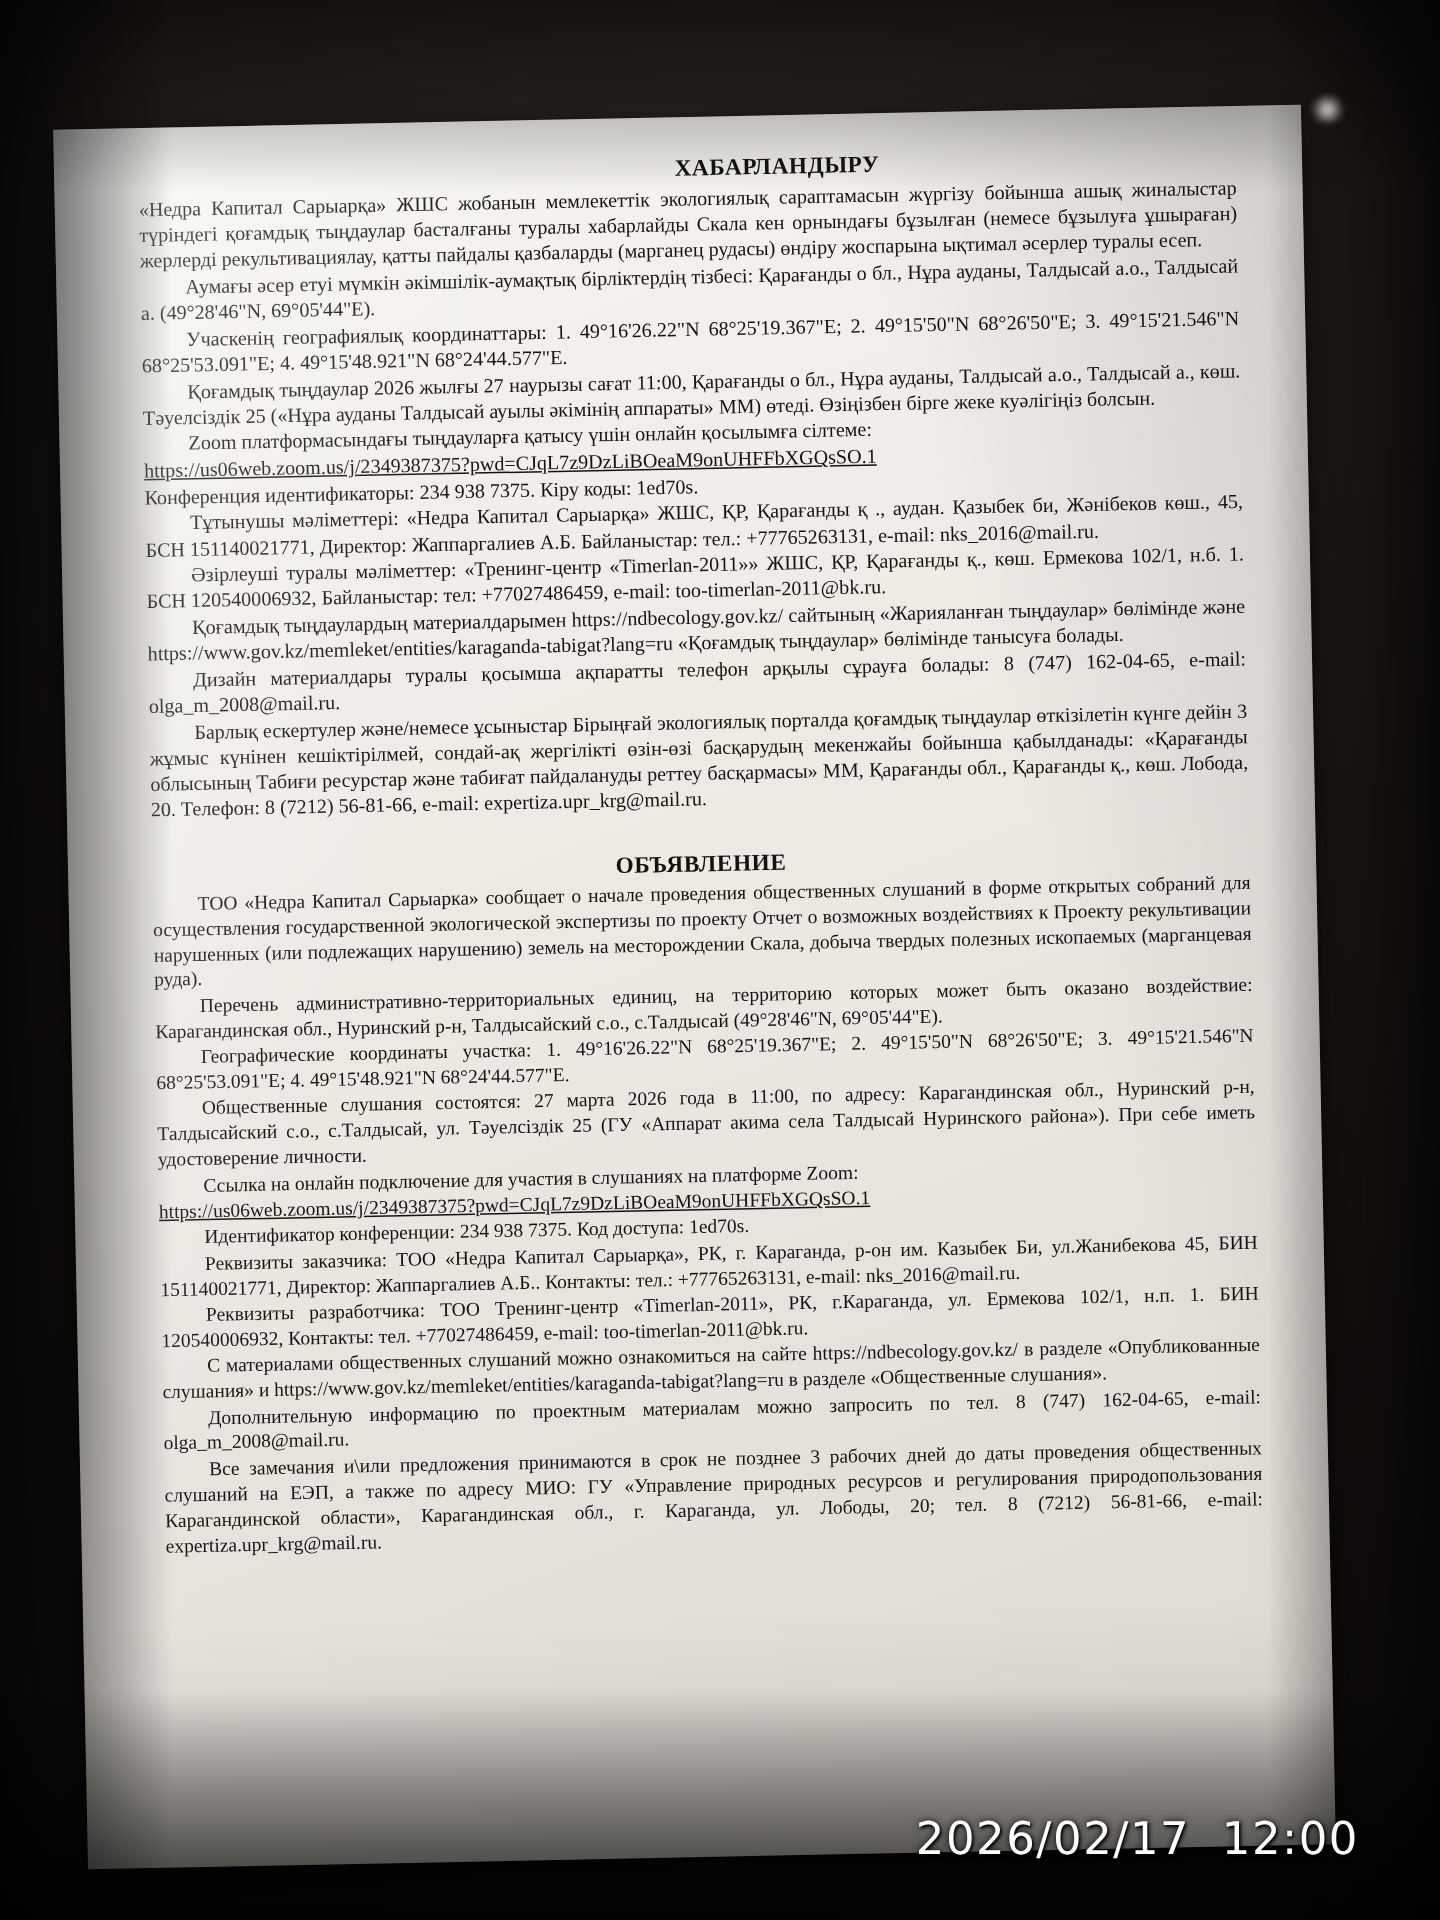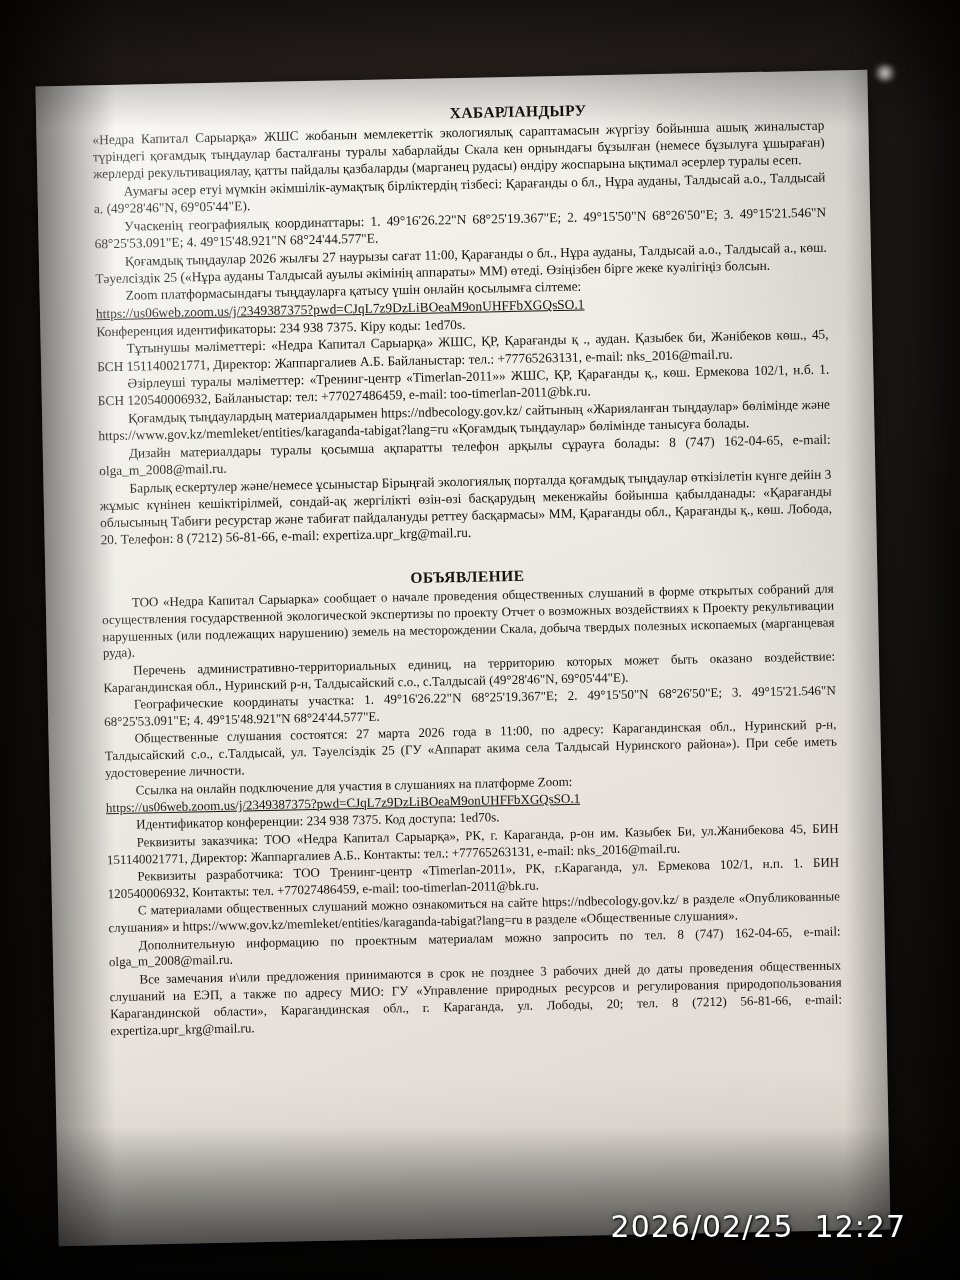--- a/index.html
+++ b/index.html
@@ -174,14 +174,14 @@
         <p class="para">Дополнительную информацию по проектным материалам можно запросить по тел. 8 (747) 162-04-65, e-mail: olga_m_2008@mail.ru.</p>
         <p class="para">Все замечания и\или предложения принимаются в срок не позднее 3 рабочих дней до даты проведения общественных слушаний на ЕЭП, а также по адресу МИО: ГУ «Управление природных ресурсов и регулирования природопользования Карагандинской области», Карагандинская обл., г. Караганда, ул. Лободы, 20; тел. 8 (7212) 56-81-66, e-mail: expertiza.upr_krg@mail.ru.</p>
       </div>
 
     </div>
   </div>
 
   <div class="backdrop-vignette"></div>
   <div class="glare"></div>
 
-  <div class="timestamp">2026/02/25  12:27</div>
+  <div class="timestamp">2026/02/17  12:00</div>
 </div>
 
 </body></html>

